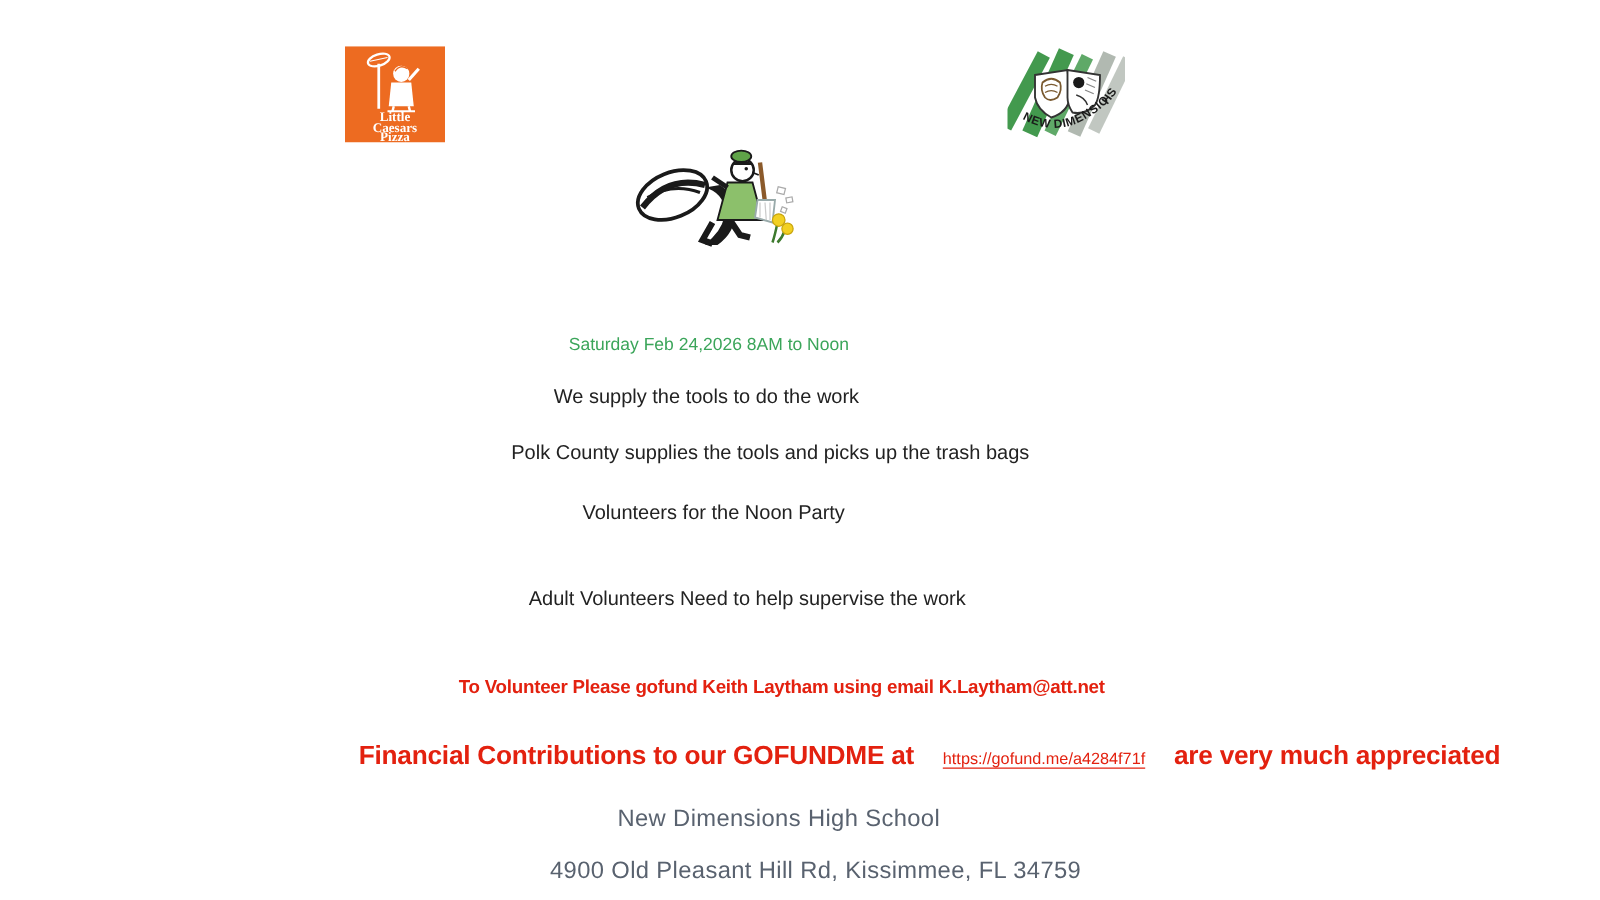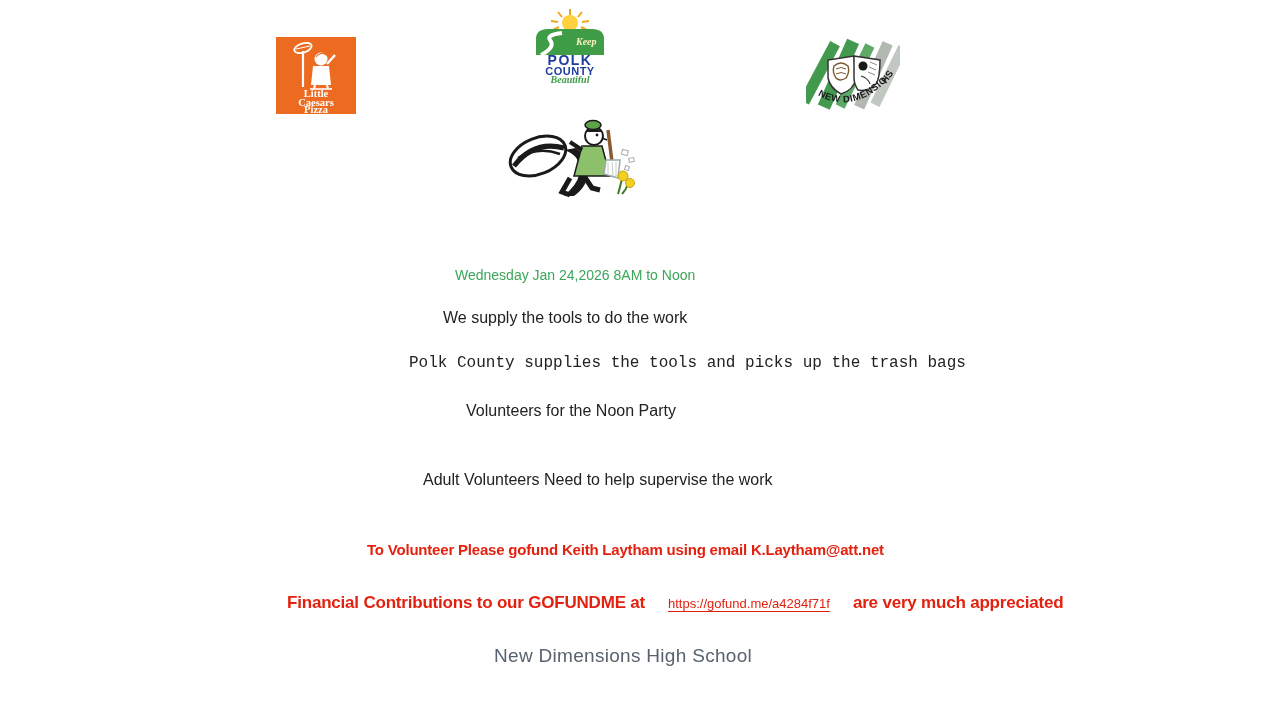--- a/index.html
+++ b/index.html
@@ -16,29 +16,29 @@
   
   #event-title{
     left:412px;top:204px;font-size:27px;color:#2674C4;
     text-decoration:underline;text-decoration-thickness:2px;text-underline-offset:5px;
     cursor:pointer;
   }
   #event-datetime{left:455px;top:267px;font-size:14px;color:#3BA55A;}
   
   .detail{font-size:16px;color:#222222;}
   #line-supply{left:443px;top:309px;}
-  #line-tools{left:409px;top:354px;font-family:Liberation Mono, monospace;}
+  #line-tools{left:409px;top:354px;}
   #line-pizza{left:466px;top:402px;}
   #line-adults{left:423px;top:471px;}
   #line-creek{left:418px;top:491px;}
   
   .red-bold{font-weight:700;color:#E3210F;letter-spacing:-0.2px;}
   #line-contact{left:367px;top:541px;font-size:15px;}
   #line-donation{left:287px;top:593px;display:flex;align-items:baseline;}
-  #line-donation .seg{font-size:17px;}
+  #line-donation .seg{font-size:21px;}
   #donation-url{
     font-size:13px;font-weight:400;color:#E3210F;
     text-decoration:underline;text-underline-offset:3px;margin:0 23px;
     letter-spacing:0;cursor:pointer;
   }
   
   .venue{color:#59626F;font-size:19px;letter-spacing:0.3px;}
   #venue-name{left:494px;top:645px;}
   #venue-address{left:440px;top:686px;}
 </style>
@@ -61,43 +61,20 @@
       <line x1="51" y1="27" x2="59" y2="18" stroke="#fff" stroke-width="2.5"></line>
       <line x1="39" y1="48" x2="38" y2="52" stroke="#fff" stroke-width="2"></line>
       <line x1="51" y1="48" x2="52" y2="52" stroke="#fff" stroke-width="2"></line>
       <line x1="34" y1="52" x2="56" y2="52" stroke="#fff" stroke-width="1.6"></line>
       <text x="40" y="59.5" text-anchor="middle" font-family="Liberation Serif, serif" font-weight="bold" font-size="10.5" fill="#fff">Little</text>
       <text x="40" y="68.5" text-anchor="middle" font-family="Liberation Serif, serif" font-weight="bold" font-size="10.5" fill="#fff">Caesars</text>
       <text x="40" y="76" text-anchor="middle" font-family="Liberation Serif, serif" font-weight="bold" font-size="10.5" fill="#fff">Pizza</text>
     </svg>
   </div>
 
-  <div class="abs" id="kpcb-logo">
-    <svg width="72" height="74" viewBox="0 0 72 74">
-
-      <g stroke="#F2A71B" stroke-width="2">
-        <line x1="36" y1="0" x2="36" y2="6"></line>
-        <line x1="24" y1="3" x2="28" y2="8"></line>
-        <line x1="48" y1="3" x2="44" y2="8"></line>
-        <line x1="17" y1="12" x2="24" y2="13"></line>
-        <line x1="55" y1="12" x2="48" y2="13"></line>
-        <line x1="19" y1="21" x2="25" y2="18"></line>
-        <line x1="53" y1="21" x2="47" y2="18"></line>
-      </g>
-      <circle cx="36" cy="14" r="8" fill="#FFD23E"></circle>
-
-      <path d="M2,30 Q2,20 14,20 L58,20 Q70,20 70,30 L70,46 L2,46 Z" fill="#3F9C47"></path>
-
-      <path d="M7,46 Q22,38 16,31 Q12,26 28,24" stroke="#fff" stroke-width="4" fill="none"></path>
-      <text x="42" y="36" font-family="Liberation Serif, serif" font-style="italic" font-weight="bold" font-size="10" fill="#FFF3C4">Keep</text>
-      <text x="36" y="56" text-anchor="middle" font-weight="bold" font-size="14" letter-spacing="1.5" fill="#1E3E9E">POLK</text>
-      <text x="36" y="66" text-anchor="middle" font-weight="bold" font-size="11" letter-spacing="0.5" fill="#1E3E9E">COUNTY</text>
-      <text x="36" y="73.5" text-anchor="middle" font-family="Liberation Serif, serif" font-style="italic" font-weight="bold" font-size="10" fill="#3F9C47">Beautiful</text>
-    </svg>
-  </div>
 
   <div class="abs" id="nd-logo">
     <svg width="94" height="80" viewBox="0 0 94 80">
 
       <g opacity="0.9">
         <rect x="8" y="2" width="11" height="66" fill="#2F8F3B" transform="rotate(28 14 35)"></rect>
         <rect x="26" y="0" width="13" height="72" fill="#2F8F3B" transform="rotate(24 32 36)"></rect>
         <rect x="44" y="4" width="10" height="68" fill="#2F8F3B" transform="rotate(26 49 38)" opacity="0.85"></rect>
         <rect x="62" y="2" width="11" height="70" fill="#A9B2A9" transform="rotate(24 67 37)"></rect>
         <rect x="78" y="6" width="10" height="64" fill="#A9B2A9" transform="rotate(26 83 38)" opacity="0.8"></rect>
@@ -152,30 +129,31 @@
       <circle cx="115" cy="60" r="5" fill="#F2D022" stroke="#c9a50e" stroke-width="1"></circle>
       <circle cx="122" cy="67" r="4.5" fill="#F2D022" stroke="#c9a50e" stroke-width="1"></circle>
 
       <rect x="114" y="34" width="6" height="5" fill="#fff" stroke="#aaa" transform="rotate(14 117 36)"></rect>
       <rect x="121" y="42" width="5" height="4" fill="#fff" stroke="#aaa" transform="rotate(-10 123 44)"></rect>
       <rect x="117" y="50" width="4" height="4" fill="#fff" stroke="#aaa" transform="rotate(20 119 52)"></rect>
     </svg>
   </div>
 
 
-  <div class="abs" id="event-datetime">Wednesday Jan 24,2026 8AM to Noon</div>
+  <div class="abs" id="event-datetime">Saturday Feb 24,2026 8AM to Noon</div>
 
   <div class="abs detail" id="line-supply">We supply the tools to do the work</div>
   <div class="abs detail" id="line-tools">Polk County supplies the tools and picks up the trash bags</div>
   <div class="abs detail" id="line-pizza">Volunteers for the Noon Party</div>
   <div class="abs detail" id="line-adults">Adult Volunteers Need to help supervise the work</div>
 
   <div class="abs red-bold" id="line-contact">To Volunteer Please gofund Keith Laytham using email K.Laytham@att.net</div>
 
   <div class="abs" id="line-donation">
     <span class="seg red-bold">Financial Contributions to our GOFUNDME at</span>
     <span id="donation-url">https://gofund.me/a4284f71f</span>
     <span class="seg red-bold">are very much appreciated</span>
   </div>
 
   <div class="abs venue" id="venue-name">New Dimensions High School</div>
+  <div class="abs venue" id="venue-address">4900 Old Pleasant Hill Rd, Kissimmee, FL 34759</div>
 
 </div>
 
 </body></html>

